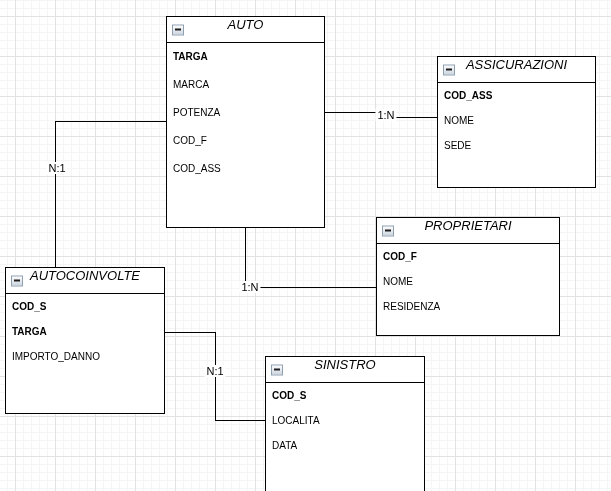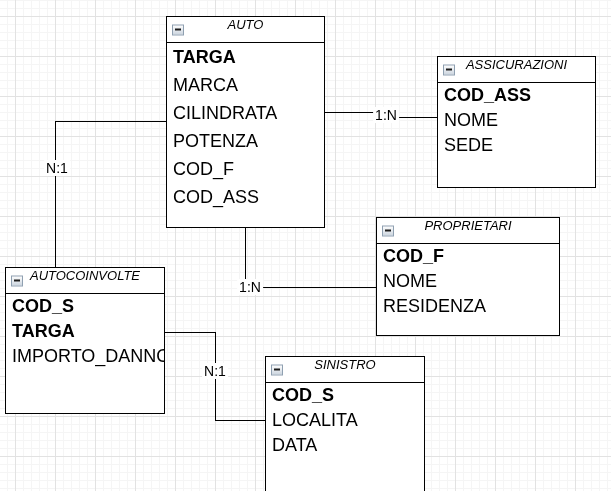--- a/index.html
+++ b/index.html
@@ -52,21 +52,21 @@
     background:linear-gradient(#fdfdfd,#ccd5df);
     display:flex;align-items:center;justify-content:center;
   }
   .collapse .minus{
     width:6px;height:2px;background:#1c1c1c;
   }
   .row{
     height:25px;
     line-height:25px;
     padding-left:6px;
-    font-size:18px;
+    font-size:10px;
     color:#000;
     white-space:nowrap;
   }
   .entity-auto .row{height:28px;line-height:28px;}
   .row.pk{font-weight:bold;}
 
   .entity-auto         {left:166px;top:16px; width:159px;height:212px;}
   .entity-assicurazioni{left:437px;top:56px; width:159px;height:132px;}
   .entity-proprietari  {left:376px;top:217px;width:184px;height:119px;}
   .entity-autocoinvolte{left:5px;  top:267px;width:160px;height:147px;}
@@ -76,21 +76,21 @@
     position:absolute;
     background:#000;
     z-index:1;
   }
   .edge-label{
     position:absolute;
     z-index:3;
     transform:translate(-50%,-50%);
     background:#fff;
     padding:0 2px;
-    font-size:14px;
+    font-size:11px;
     color:#000;
     white-space:nowrap;
   }
   
   .e1a{left:324px;top:112px;width:60px;height:1px;}
   .e1b{left:382px;top:117px;width:56px;height:1px;}
   .lab1{left:386px;top:115px;}
   
   .e2a{left:55px;top:121px;width:111px;height:1px;}
   .e2b{left:55px;top:121px;width:1px;height:147px;}
@@ -130,21 +130,20 @@
   <div class="entity entity-auto">
     <div class="ent-header">
       <span class="collapse">
           <span class="minus"></span>
         </span>
       <span class="ent-title">AUTO</span>
     </div>
     <div class="rows">
         <div class="row pk">TARGA</div>
         <div class="row">MARCA</div>
-        <div class="row">CILINDRATA</div>
         <div class="row">POTENZA</div>
         <div class="row">COD_F</div>
         <div class="row">COD_ASS</div>
       </div>
   </div>
 
   <div class="entity entity-assicurazioni">
     <div class="ent-header">
       <span class="collapse">
           <span class="minus"></span>

